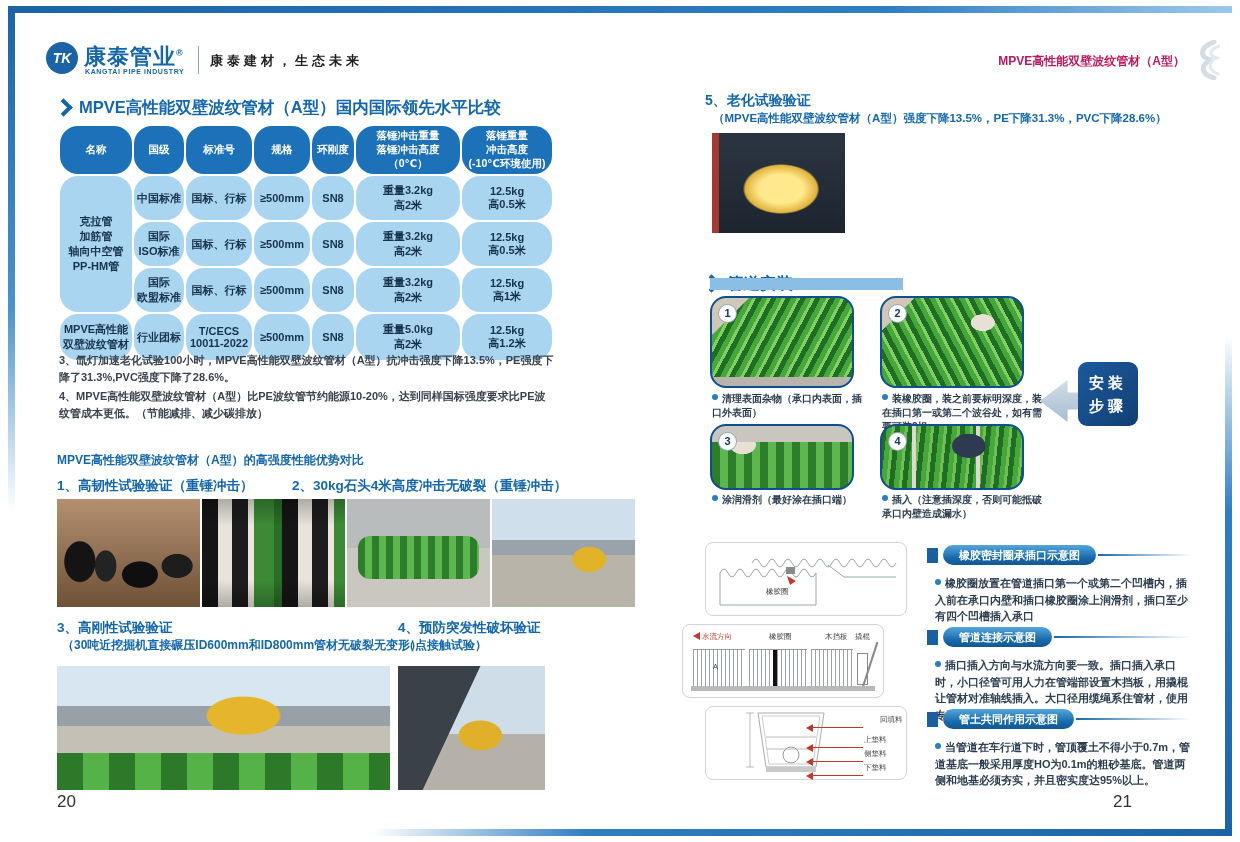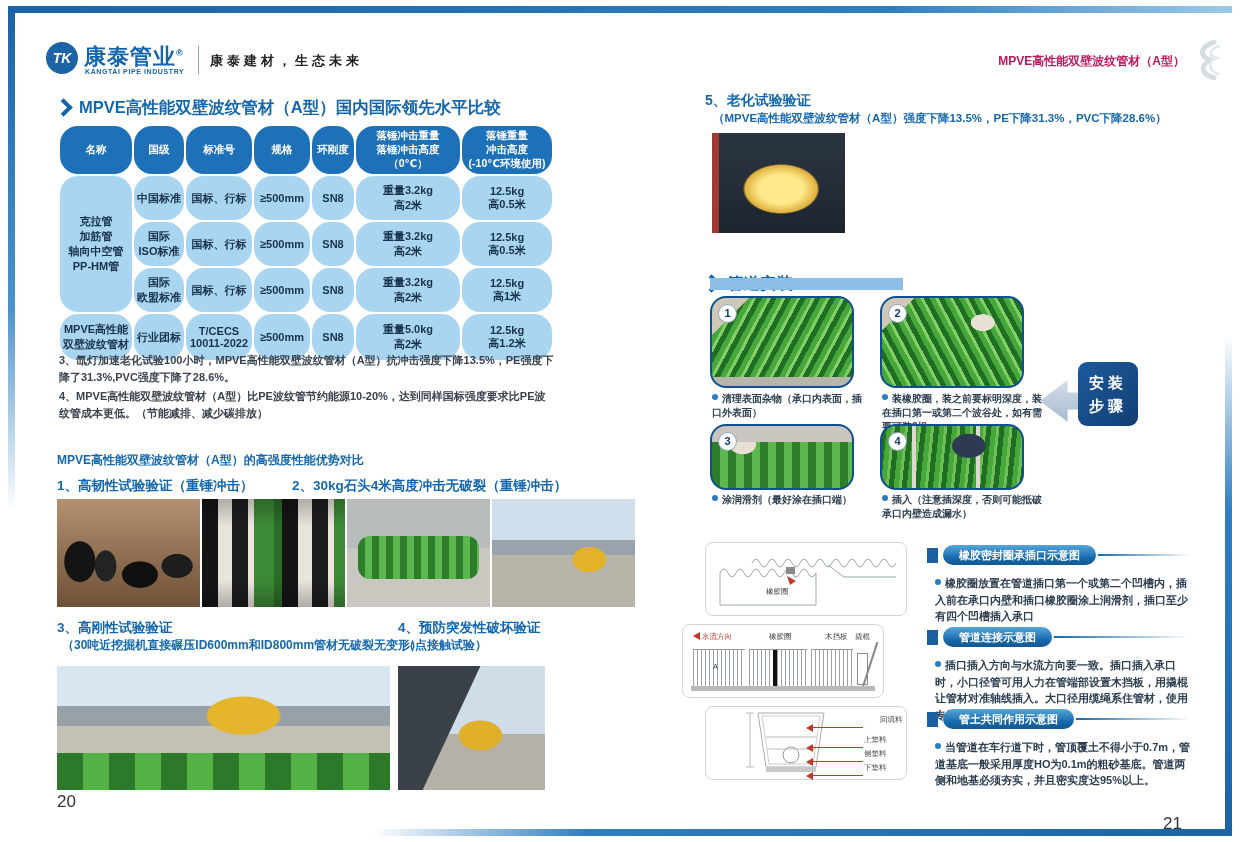--- a/index.html
+++ b/index.html
@@ -326,13 +326,13 @@
   <span class="abs" style="left:100px;top:44px;"><i class="tri-l"></i><i class="rl" style="width:50px;"></i></span>
   <span class="abs" style="left:100px;top:58px;"><i class="tri-l"></i><i class="rl" style="width:50px;"></i></span>
 </div>
 <div class="ban-row" style="left:927px;top:709px;width:264px;">
   <span class="ban-tab"></span>
   <span class="ban-pill">管土共同作用示意图</span>
   <span class="ban-line"></span>
 </div>
 <div class="dia-text" style="left:935px;top:739px;"><span class="dot"></span><span>当管道在车行道下时，管顶覆土不得小于0.7m，管道基底一般采用厚度HO为0.1m的粗砂基底。管道两侧和地基必须夯实，并且密实度达95%以上。</span></div>
 
-<div class="abs pagenum" style="left:1163px;top:792px;margin-top:22px;">21</div>
+<div class="abs pagenum" style="left:1113px;top:792px;">21</div>
 
 </body></html>

